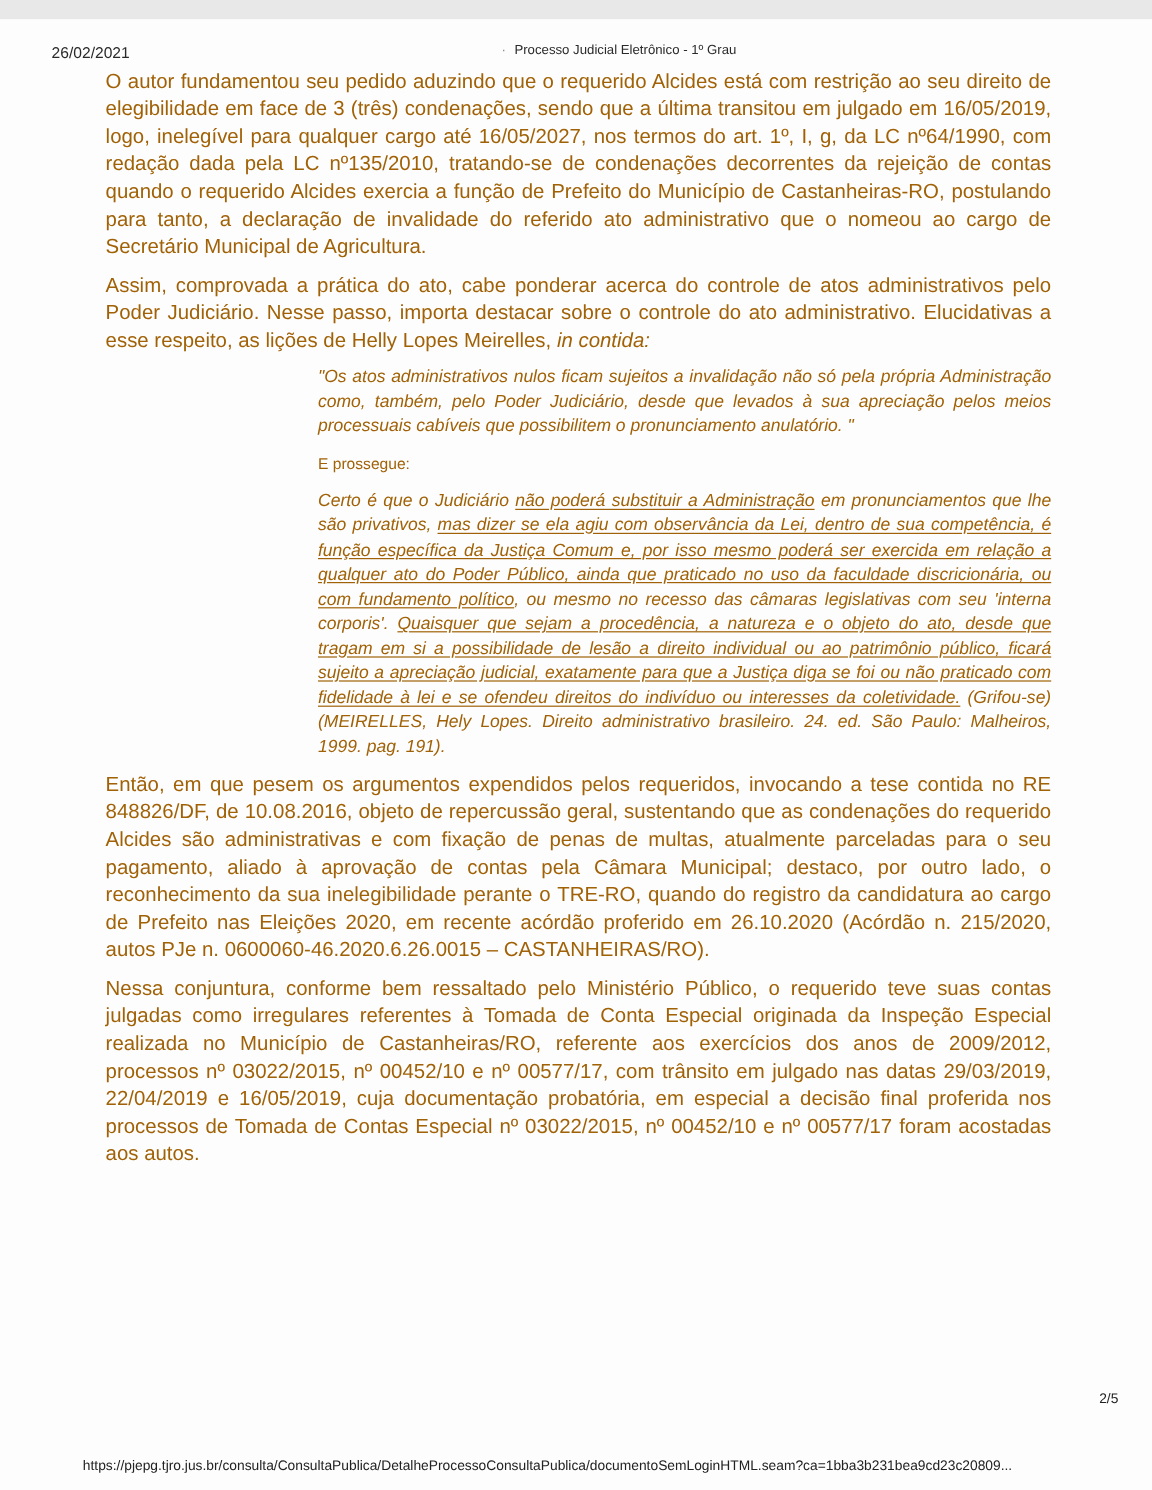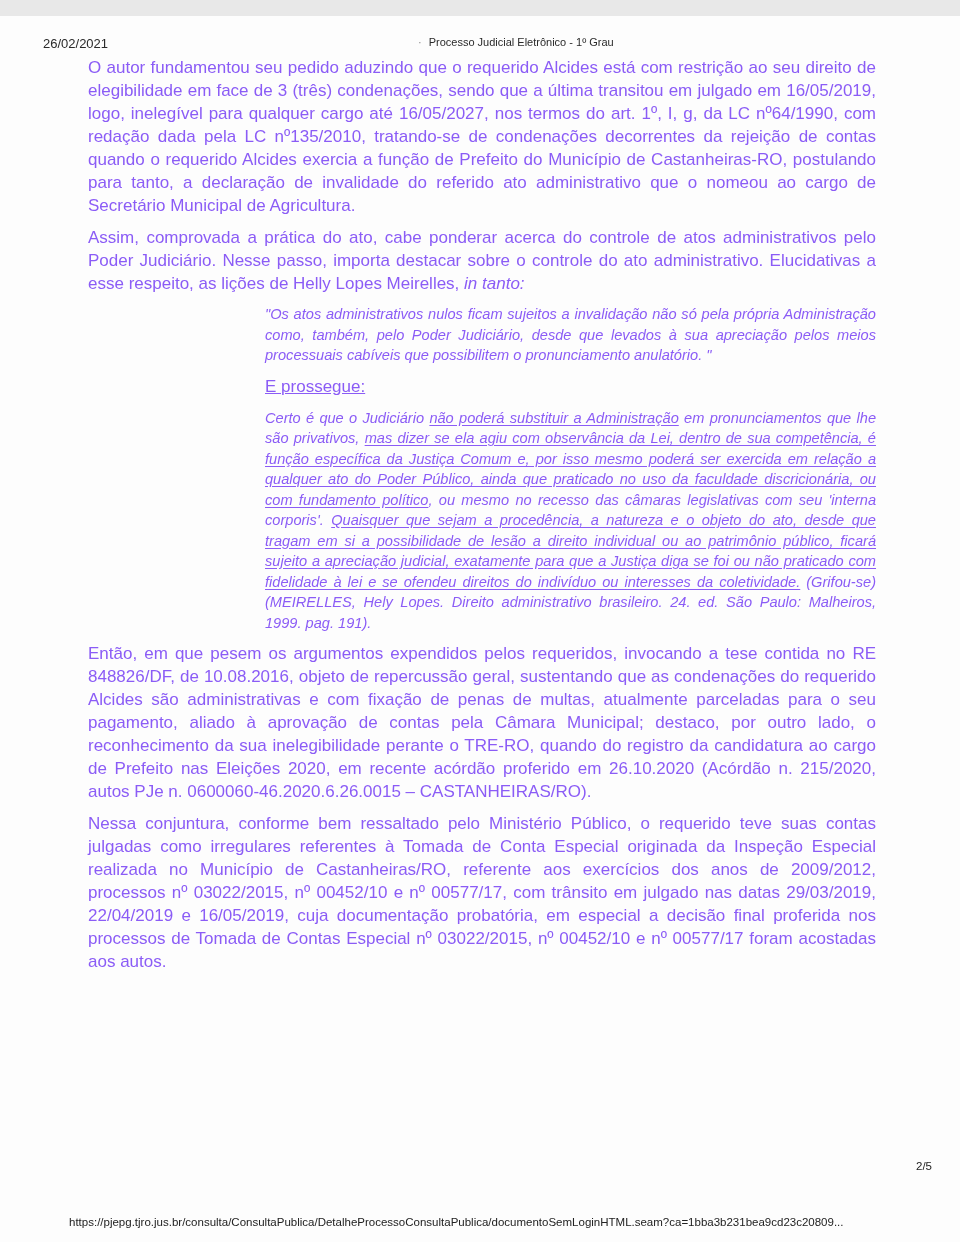--- a/index.html
+++ b/index.html
@@ -34,36 +34,35 @@
     margin-right: 7px;
   }
   .content {
     position: absolute;
     top: 40px;
     left: 88px;
     width: 788px;
     font-size: 17px;
     line-height: 23px;
     text-align: justify;
-    color: #8b5cf6;
+    color: #a16207;
   }
   .content p { margin: 0 0 9px 0; }
   p.quote {
     margin-left: 177px;
     font-style: italic;
     font-size: 14.6px;
     line-height: 20.5px;
   }
   p.plain-label {
     margin-left: 177px;
     font-style: normal;
-    font-size: 17px;
+    font-size: 13px;
     margin-top: 4px;
     margin-bottom: 10px;
-    text-decoration: underline;
   }
   .seg-u { text-decoration: underline; text-underline-offset: 2px; }
   .seg-i { font-style: italic; }
   .footer-url {
     position: absolute;
     top: 1200px;
     left: 45px;
     font-size: 11.5px;
     color: #222222;
     white-space: nowrap;
@@ -86,21 +85,21 @@
   <div class="header-date">26/02/2021</div>
 
   <div class="header-title">
     <span class="dot">·</span><span>Processo Judicial Eletrônico - 1º Grau</span>
   </div>
 
   <div class="content">
     <p>O autor fundamentou seu pedido aduzindo que o requerido Alcides está com restrição ao seu direito de elegibilidade em face de 3 (três) condenações, sendo que a última transitou em julgado em 16/05/2019, logo, inelegível para qualquer cargo até 16/05/2027, nos termos do art. 1º, I, g, da LC nº64/1990, com redação dada pela LC nº135/2010, tratando-se de condenações decorrentes da rejeição de contas quando o requerido Alcides exercia a função de Prefeito do Município de Castanheiras-RO, postulando para tanto, a declaração de invalidade do referido ato administrativo que o nomeou ao cargo de Secretário Municipal de Agricultura.</p>
 
 
-    <p><span>Assim, comprovada a prática do ato, cabe ponderar acerca do controle de atos administrativos pelo Poder Judiciário. Nesse passo, importa destacar sobre o controle do ato administrativo. Elucidativas a esse respeito, as lições de Helly Lopes Meirelles, </span><span class="seg-i">in tanto:</span></p>
+    <p><span>Assim, comprovada a prática do ato, cabe ponderar acerca do controle de atos administrativos pelo Poder Judiciário. Nesse passo, importa destacar sobre o controle do ato administrativo. Elucidativas a esse respeito, as lições de Helly Lopes Meirelles, </span><span class="seg-i">in contida:</span></p>
 
     <p class="quote">"Os atos administrativos nulos ficam sujeitos a invalidação não só pela própria Administração como, também, pelo Poder Judiciário, desde que levados à sua apreciação pelos meios processuais cabíveis que possibilitem o pronunciamento anulatório. "</p>
 
 
     <p class="plain-label">E prossegue:</p>
 
     <p class="quote"><span>Certo é que o Judiciário </span><span class="seg-u">não poderá substituir a Administração</span><span> em pronunciamentos que lhe são privativos, </span><span class="seg-u">mas dizer se ela agiu com observância da Lei, dentro de sua competência, é função específica da Justiça Comum e, por isso mesmo poderá ser exercida em relação a qualquer ato do Poder Público, ainda que praticado no uso da faculdade discricionária, ou com fundamento político</span><span>, ou mesmo no recesso das câmaras legislativas com seu 'interna corporis'. </span><span class="seg-u">Quaisquer que sejam a procedência, a natureza e o objeto do ato, desde que tragam em si a possibilidade de lesão a direito individual ou ao patrimônio público, ficará sujeito a apreciação judicial, exatamente para que a Justiça diga se foi ou não praticado com fidelidade à lei e se ofendeu direitos do indivíduo ou interesses da coletividade.</span><span> (Grifou-se) (MEIRELLES, Hely Lopes. Direito administrativo brasileiro. 24. ed. São Paulo: Malheiros, 1999. pag. 191).</span></p>
 
 
     <p>Então, em que pesem os argumentos expendidos pelos requeridos, invocando a tese contida no RE 848826/DF, de 10.08.2016, objeto de repercussão geral, sustentando que as condenações do requerido Alcides são administrativas e com fixação de penas de multas, atualmente parceladas para o seu pagamento, aliado à aprovação de contas pela Câmara Municipal; destaco, por outro lado, o reconhecimento da sua inelegibilidade perante o TRE-RO, quando do registro da candidatura ao cargo de Prefeito nas Eleições 2020, em recente acórdão proferido em 26.10.2020 (Acórdão n. 215/2020, autos PJe n. 0600060-46.2020.6.26.0015 – CASTANHEIRAS/RO).</p>

